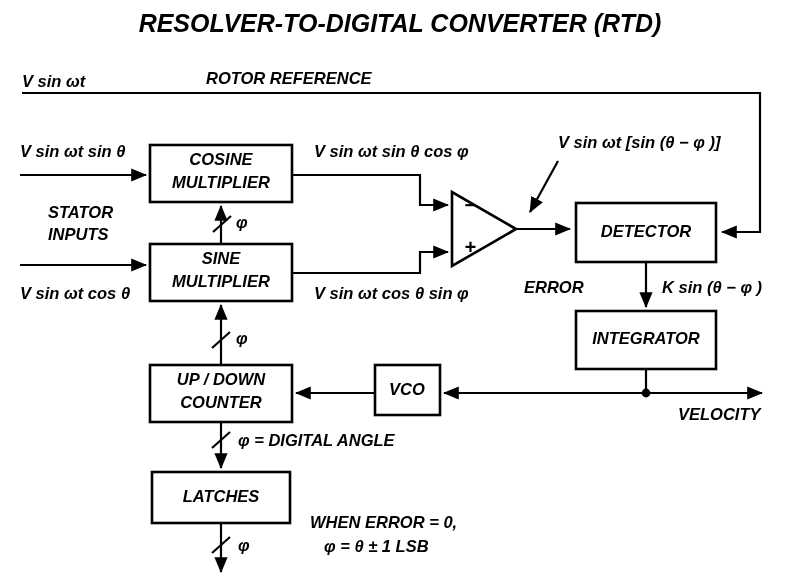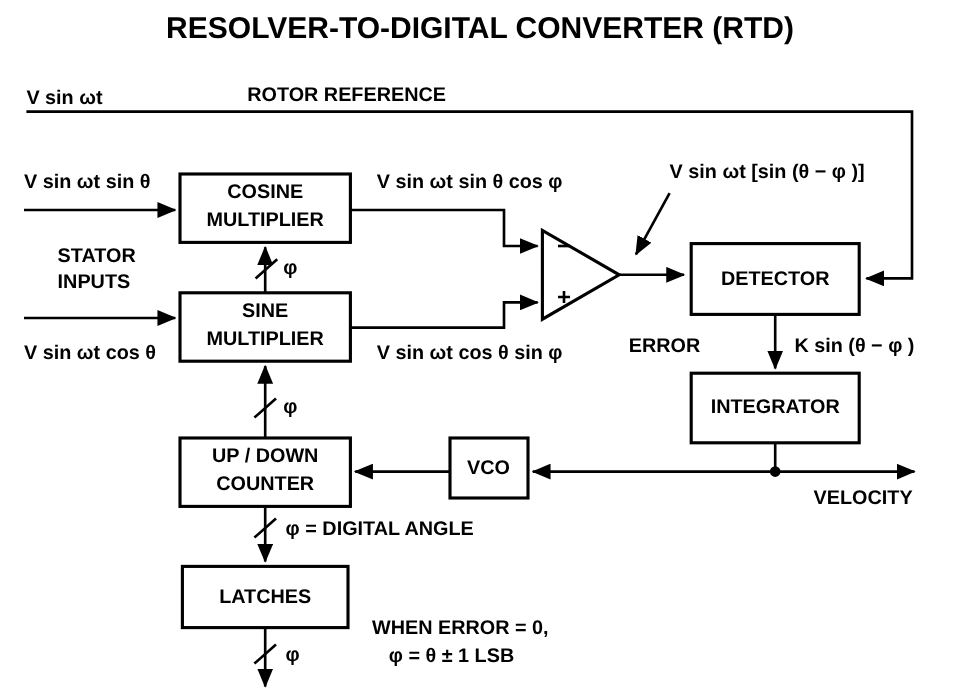--- a/index.html
+++ b/index.html
@@ -9,20 +9,21 @@
   }
   body {
     font-family: "Liberation Sans", sans-serif;
   }
   #canvas {
     position: relative;
     width: 800px;
     height: 583px;
     background: #ffffff;
     overflow: hidden;
+    font-style: italic;
   }
   #diagram {
     position: absolute;
     left: 0;
     top: 0;
     width: 800px;
     height: 583px;
   }
   .blk-label {
     font-family: "Liberation Sans", sans-serif;

